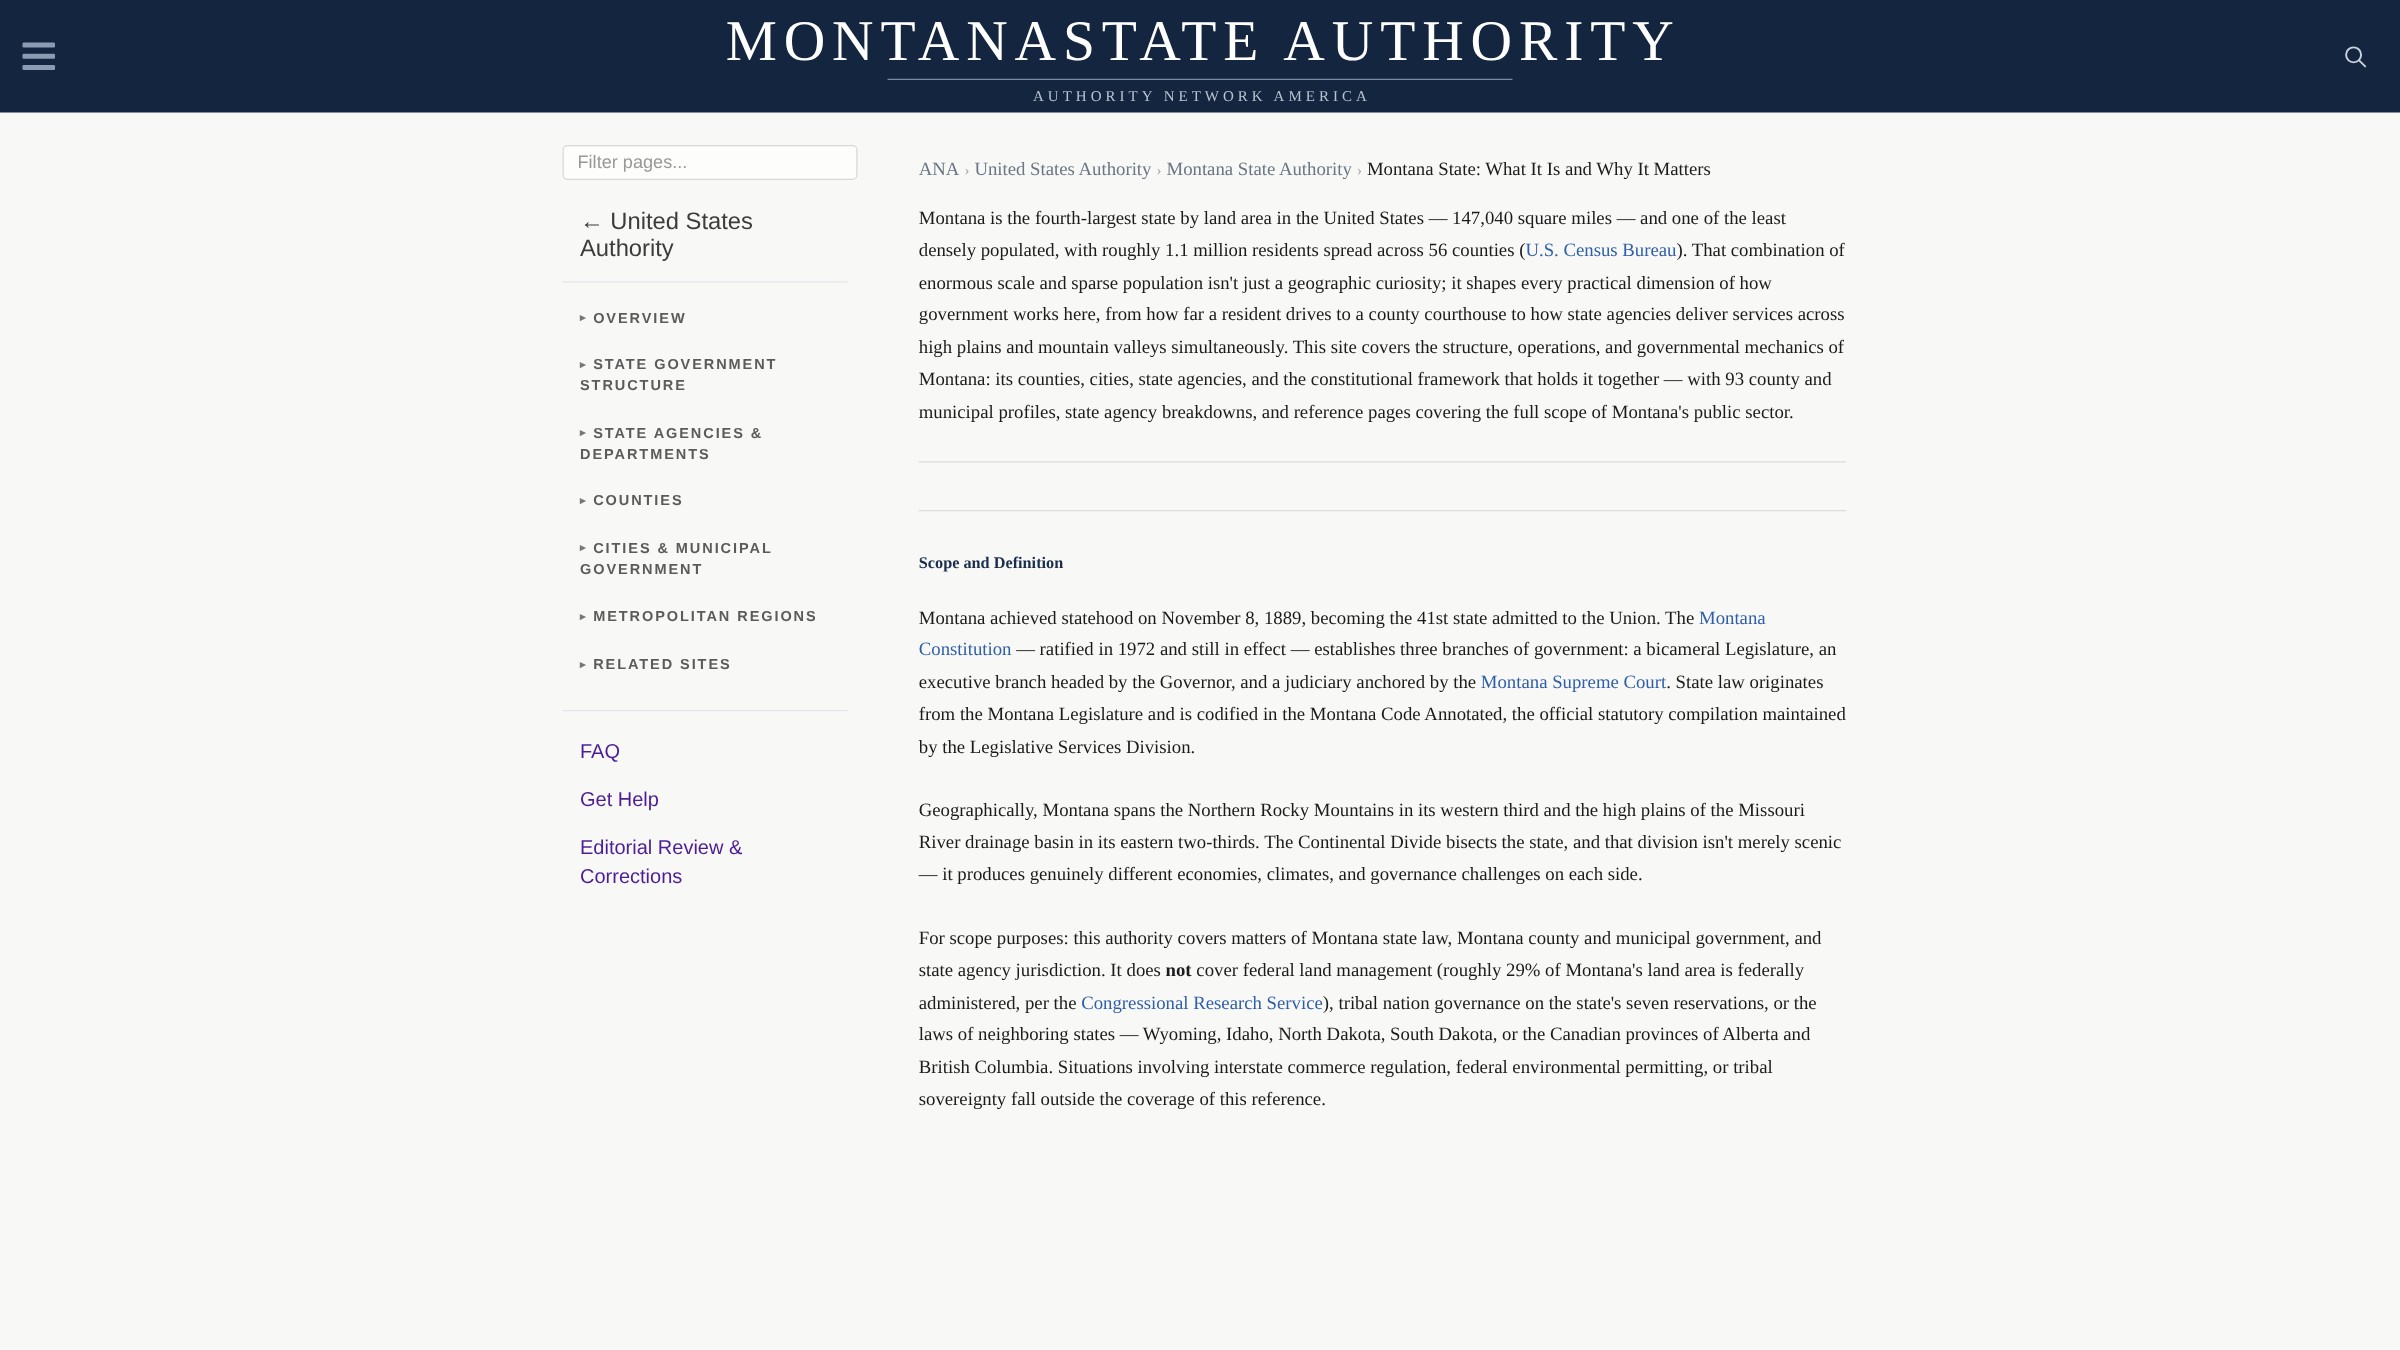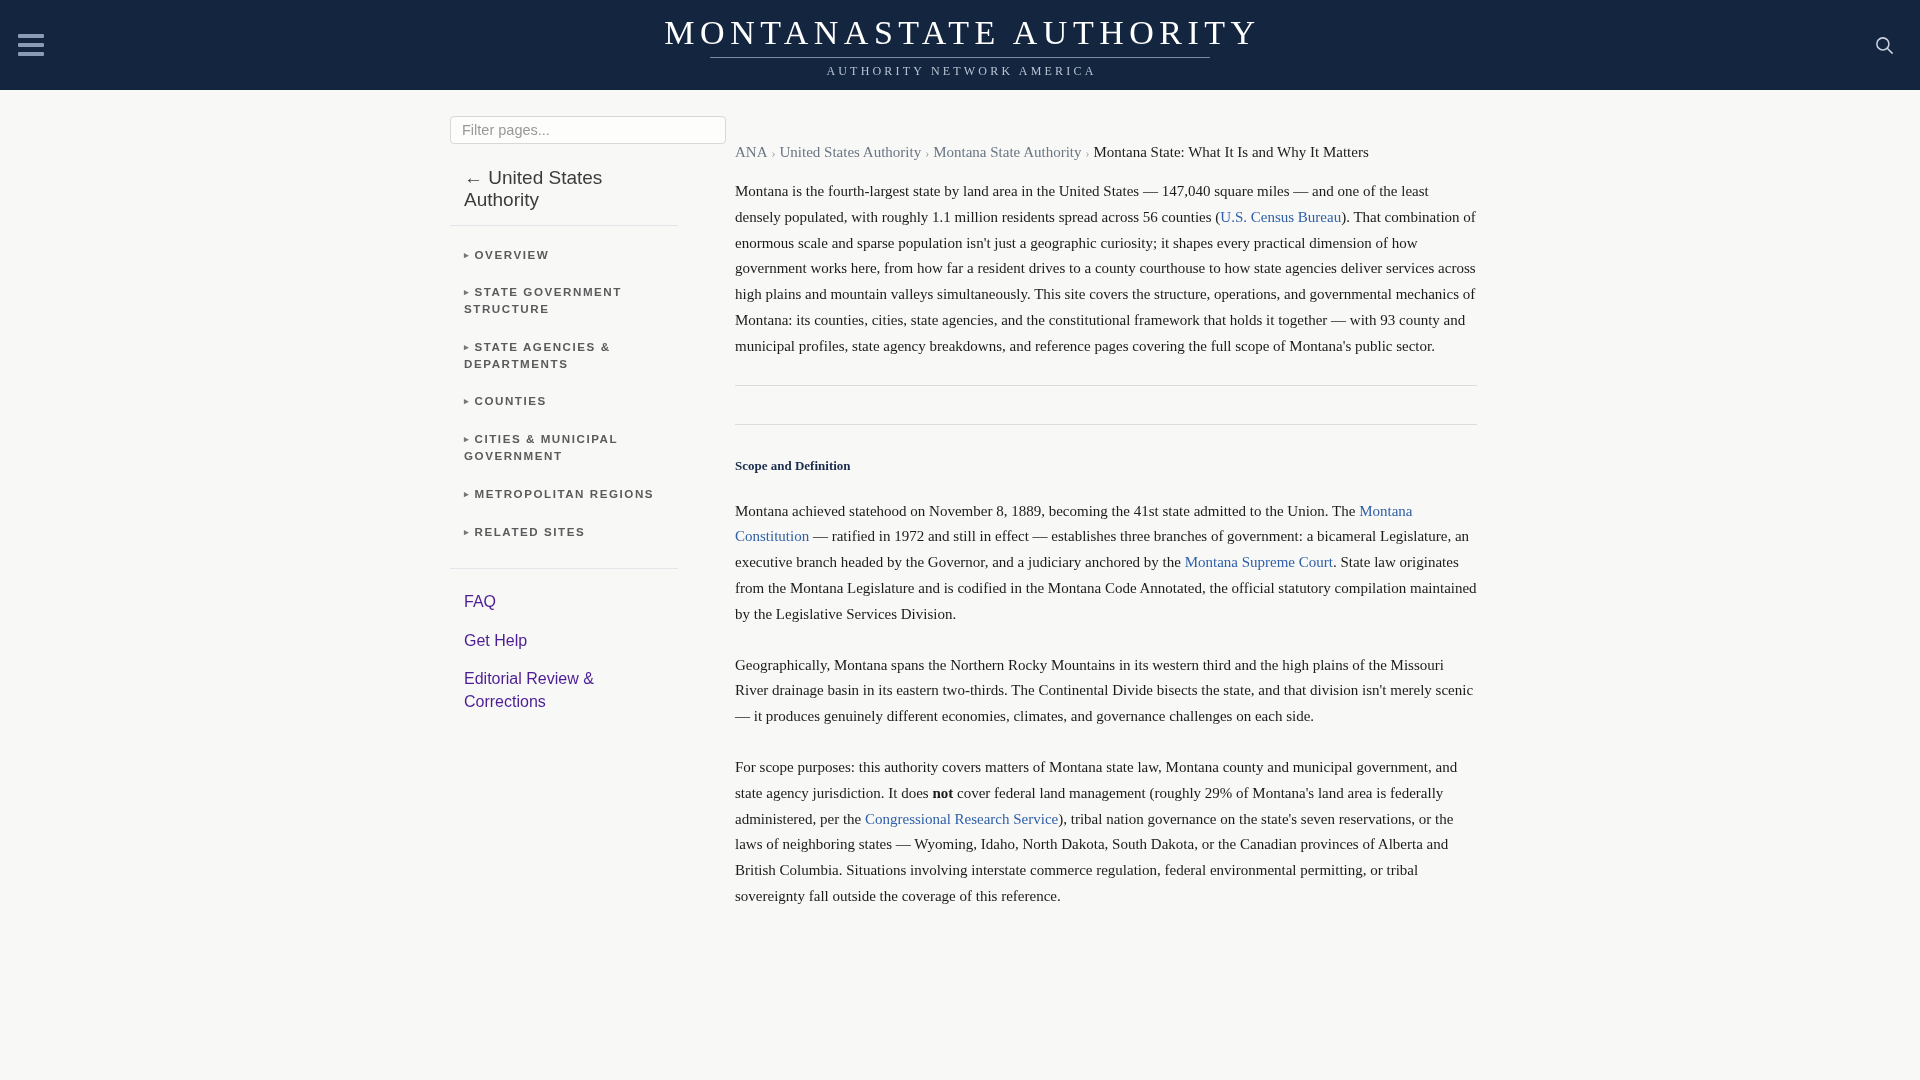--- a/index.html
+++ b/index.html
@@ -40,21 +40,21 @@
     right: 20px; top: 50%;
     transform: translateY(-50%);
     width: 32px; height: 32px;
     display: flex; align-items: center; justify-content: center;
     cursor: pointer;
   }
   .brand { text-align: center; line-height: 1; padding-top: 2px; }
   .brand-title {
     font-family: "Liberation Serif", serif;
     color: #ffffff;
-    font-size: 34px;
+    font-size: 46px;
     letter-spacing: 5.5px;
     font-weight: 400;
     white-space: nowrap;
     padding-left: 5px;
   }
   .brand-rule {
     width: 500px;
     height: 1px;
     background: #7b8aa3;
     margin: 7px auto 0 auto;
@@ -75,21 +75,21 @@
     align-items: flex-start;
     width: 100%;
     padding-top: 26px;
   }
   .sidebar {
     width: 228px;
     margin-left: 450px;
     flex: 0 0 228px;
   }
   .filter-input {
-    width: 276px;
+    width: 236px;
     height: 28px;
     border: 1px solid #d8d8d4;
     border-radius: 4px;
     background: #fdfdfc;
     padding: 0 11px;
     font-size: 14.5px;
     font-family: "Liberation Sans", sans-serif;
     color: #444;
     outline: none;
   }
@@ -154,21 +154,20 @@
     flex: 0 0 742px;
     padding-top: 12px;
   }
   .breadcrumb {
     font-family: "Liberation Serif", serif;
     font-size: 15px;
     color: #6a7684;
     margin-bottom: 18px;
     white-space: nowrap;
     overflow: hidden;
-    margin-top: 16px;
   }
   .breadcrumb a {
     color: #6a7684;
     text-decoration: none;
     cursor: pointer;
   }
   .breadcrumb .crumb-sep {
     color: #9aa3ad;
     font-size: 12px;
     padding: 0 4px;

